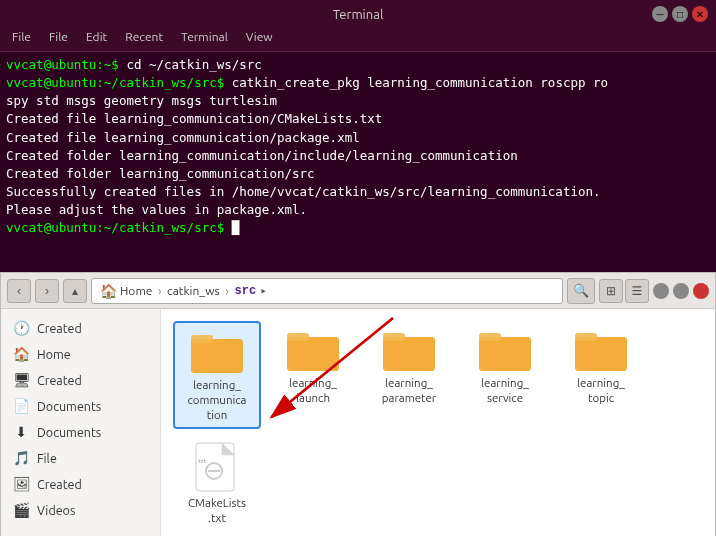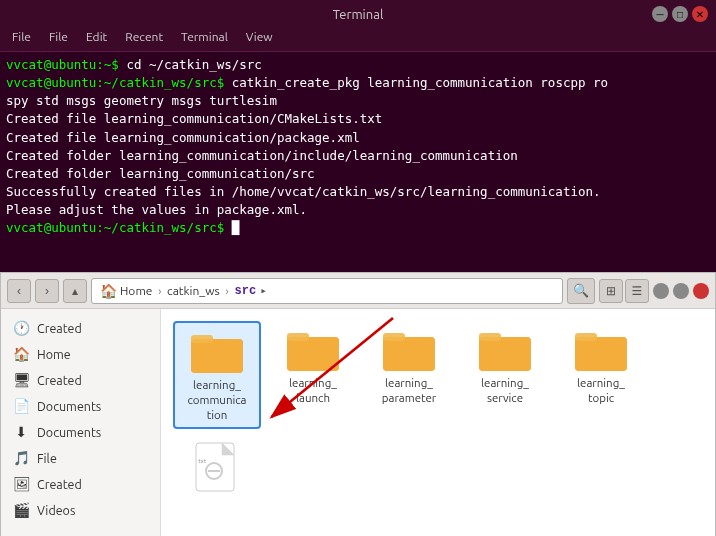--- a/index.html
+++ b/index.html
@@ -416,20 +416,21 @@
             <svg viewBox="0 0 46 52" xmlns="http://www.w3.org/2000/svg">
               <rect x="2" y="2" width="38" height="48" rx="3" fill="#fff" stroke="#ccc" stroke-width="1"></rect>
               <polygon points="28,2 40,14 40,14 28,14" fill="#e8e8e8" stroke="#ccc" stroke-width="0.5"></polygon>
               <polygon points="28,2 28,14 40,14" fill="#d5d5d5"></polygon>
 
               <circle cx="20" cy="30" r="8" fill="none" stroke="#ccc" stroke-width="2"></circle>
               <line x1="14" y1="30" x2="26" y2="30" stroke="#ccc" stroke-width="2"></line>
               <text x="4" y="22" font-size="5" fill="#888">txt</text>
             </svg>
           </div>
+          <span class="file-name">CMakeLists<br>.txt</span>
         </div>
 
         <svg class="red-arrow-container" viewBox="0 0 500 300" xmlns="http://www.w3.org/2000/svg">
           <defs>
             <marker id="arrowhead" markerWidth="10" markerHeight="7" refX="9" refY="3.5" orient="auto">
               <polygon points="0 0, 10 3.5, 0 7" fill="#cc0000"></polygon>
             </marker>
           </defs>
 
           <line x1="200" y1="10" x2="65" y2="120" stroke="#cc0000" stroke-width="3" marker-end="url(#arrowhead)"></line>

